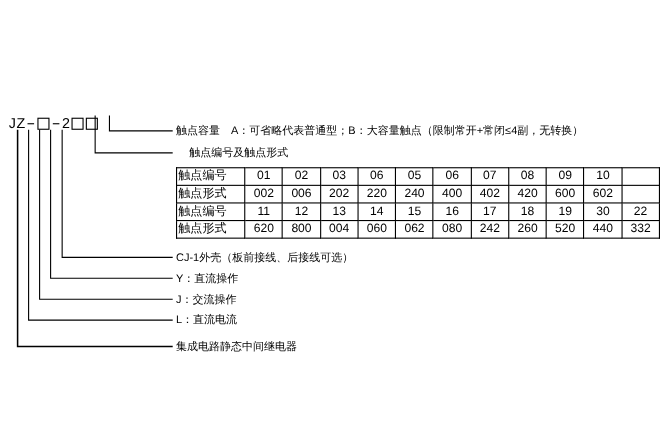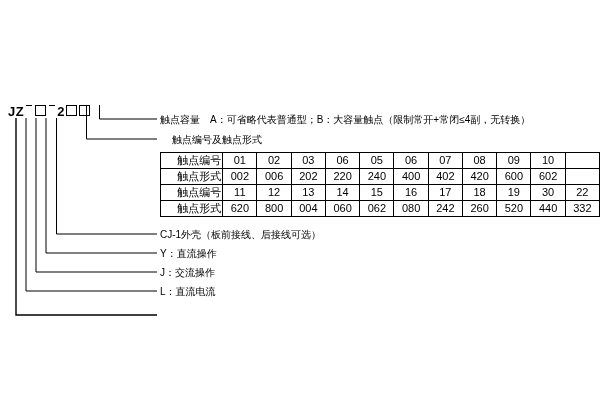--- a/index.html
+++ b/index.html
@@ -19,24 +19,23 @@
     width: 600px;
     height: 400px;
   }
 
   
   .model-line {
     position: absolute;
     left: 8px;
     top: 105px;
     display: flex;
-    align-items: flex-start;
+    align-items: center;
     font-size: 13px;
     letter-spacing: 0.5px;
-    font-weight: bold;
   }
   .model-text {
     font-size: 13px;
     line-height: 14px;
   }
   .model-dash {
     display: inline-block;
     width: 6px;
     height: 1px;
     background: #000;
@@ -90,21 +89,21 @@
     border: 1px solid #000;
     text-align: center;
     vertical-align: middle;
     height: 15px;
     padding: 0 1px;
     font-size: 11px;
     line-height: 13px;
   }
   .contact-table td.head {
     width: 62px;
-    text-align: right;
+    text-align: left;
   }
   .contact-table td.cell {
     width: 32px;
   }
 </style>
 </head>
 <body>
 
 <div class="canvas">
 
@@ -134,20 +133,21 @@
 
     <path d="M 16 118 L 16 315 L 157 315" stroke="#000" stroke-width="1.4" fill="none"></path>
   </svg>
 
   <div class="label lbl-capacity">触点容量　A：可省略代表普通型；B：大容量触点（限制常开+常闭≤4副，无转换）</div>
   <div class="label lbl-number">触点编号及触点形式</div>
   <div class="label lbl-shell">CJ-1外壳（板前接线、后接线可选）</div>
   <div class="label lbl-y">Y：直流操作</div>
   <div class="label lbl-j">J：交流操作</div>
   <div class="label lbl-l">L：直流电流</div>
+  <div class="label lbl-main">集成电路静态中间继电器</div>
 
   <table class="contact-table">
     <tbody>
         <tr>
           <td class="head">触点编号</td>
           <td class="cell">01</td>
           <td class="cell">02</td>
           <td class="cell">03</td>
           <td class="cell">06</td>
           <td class="cell">05</td>

